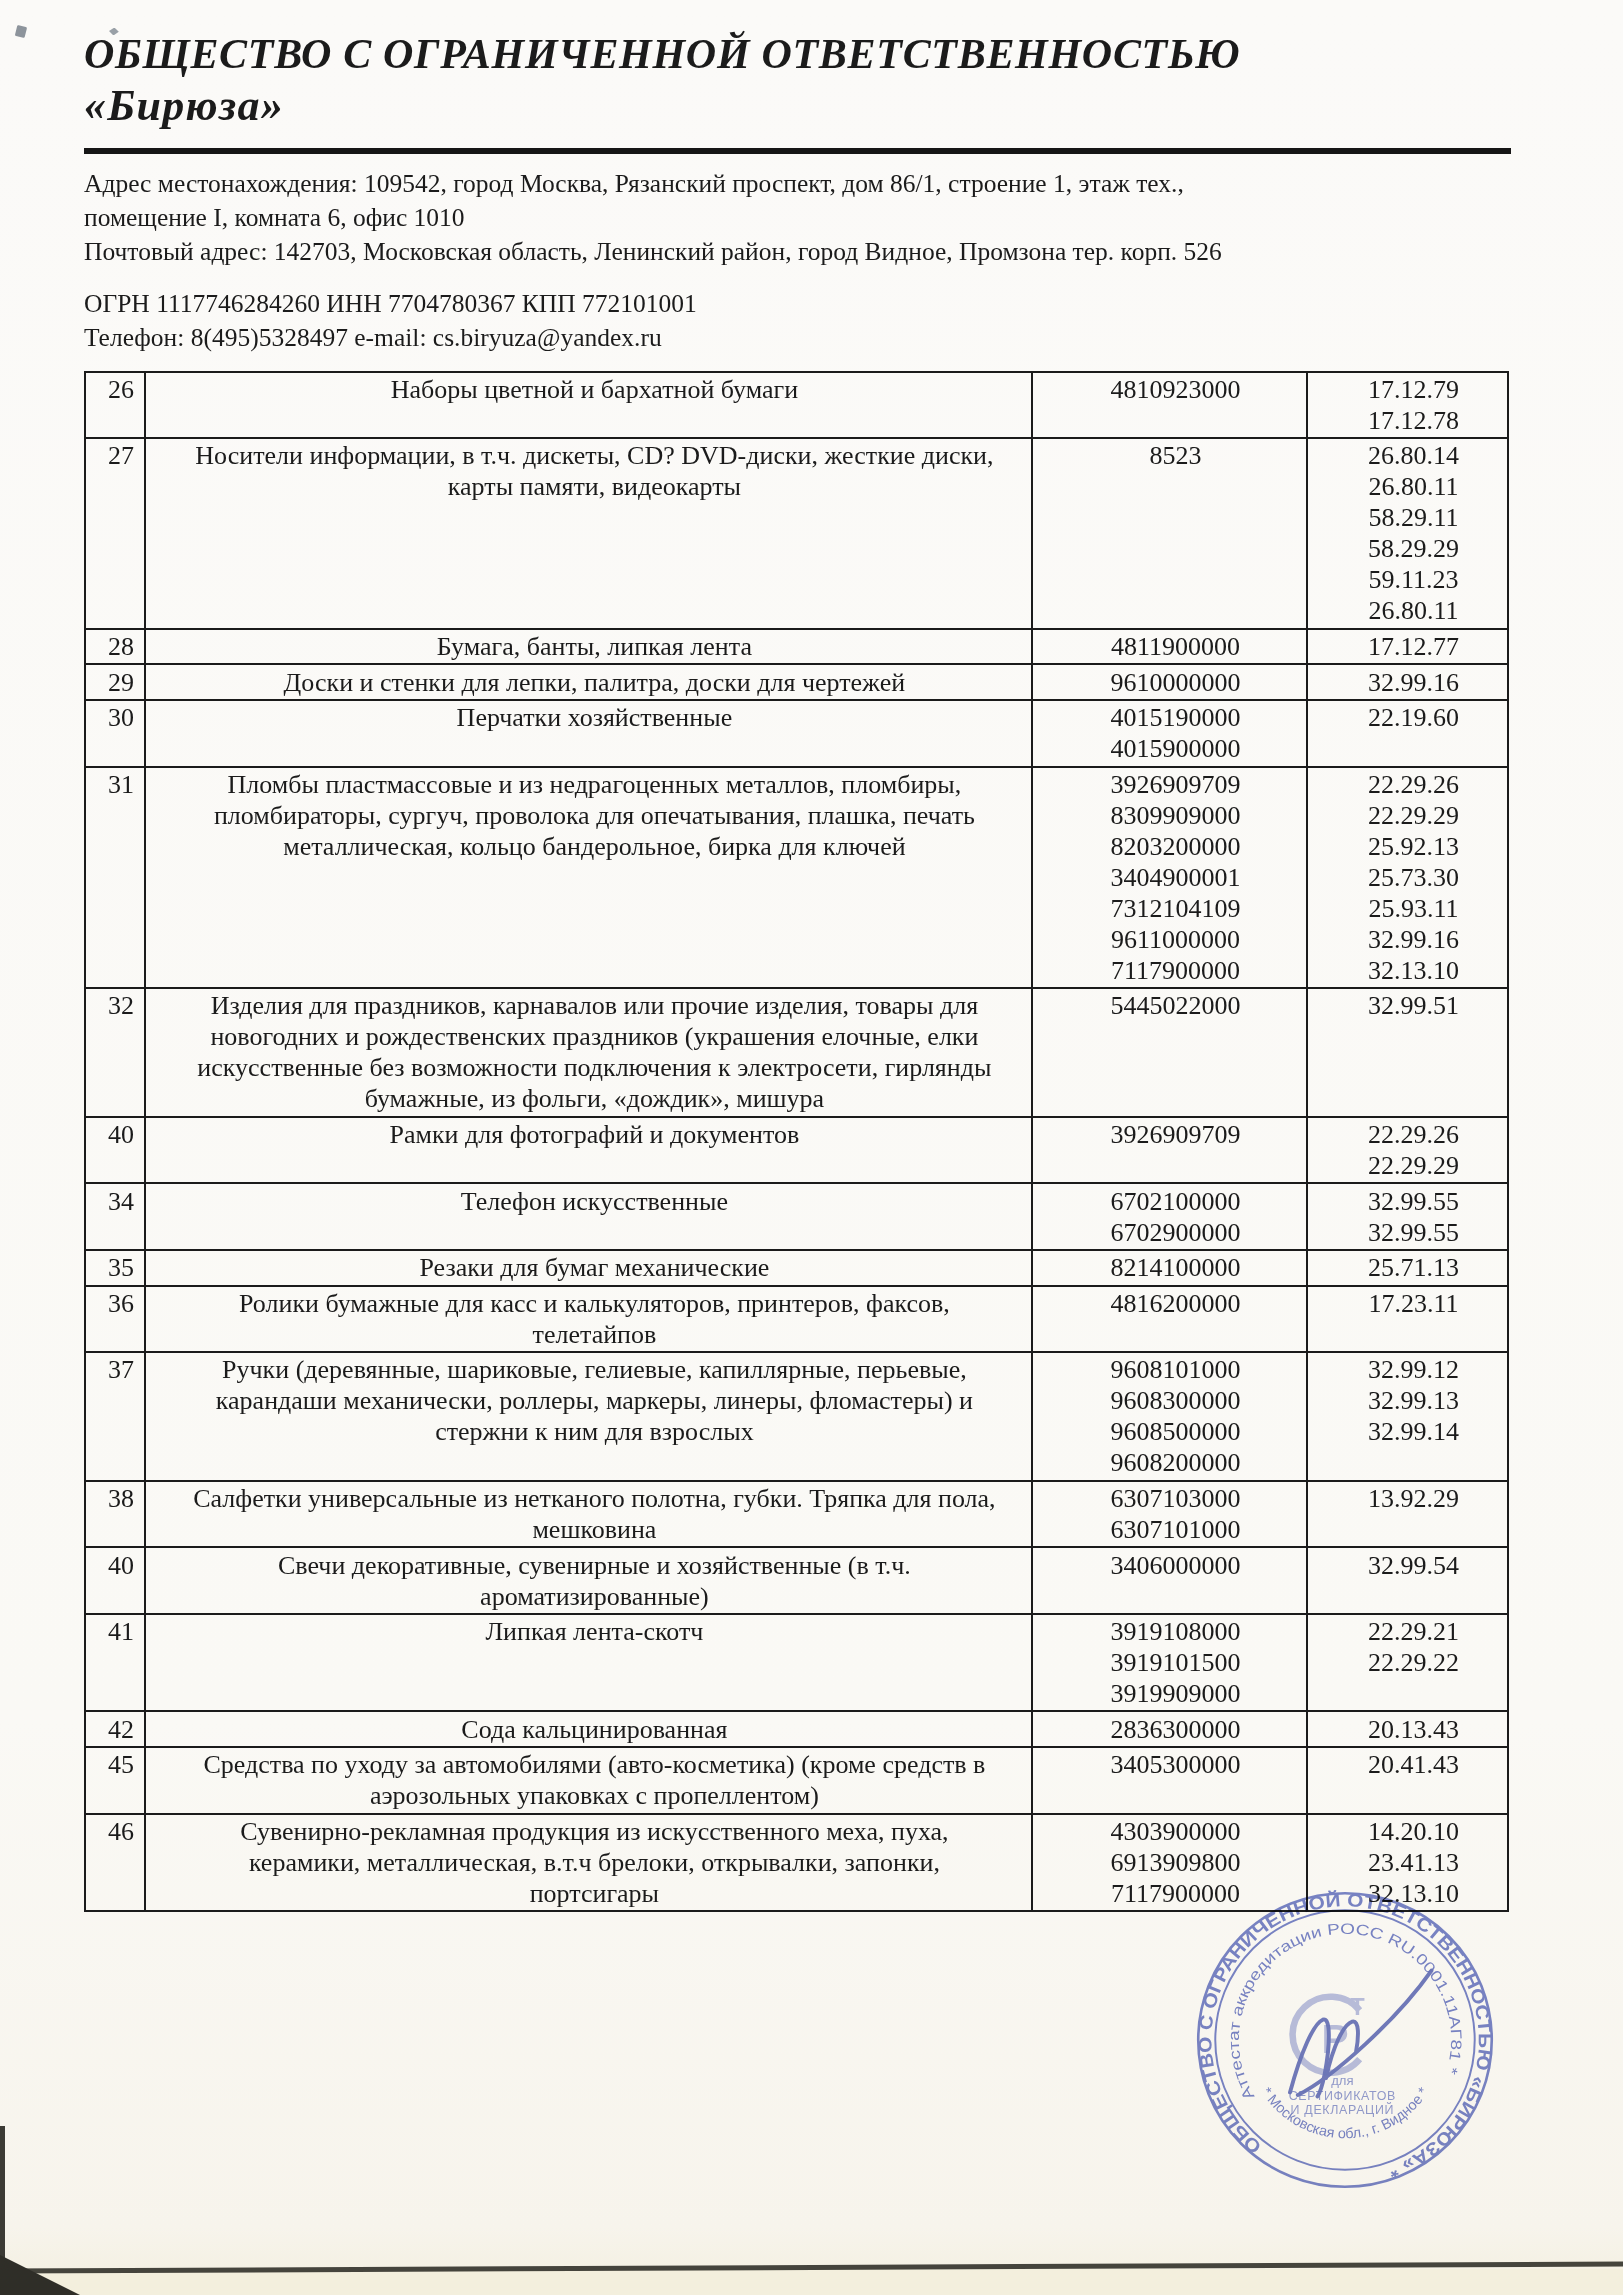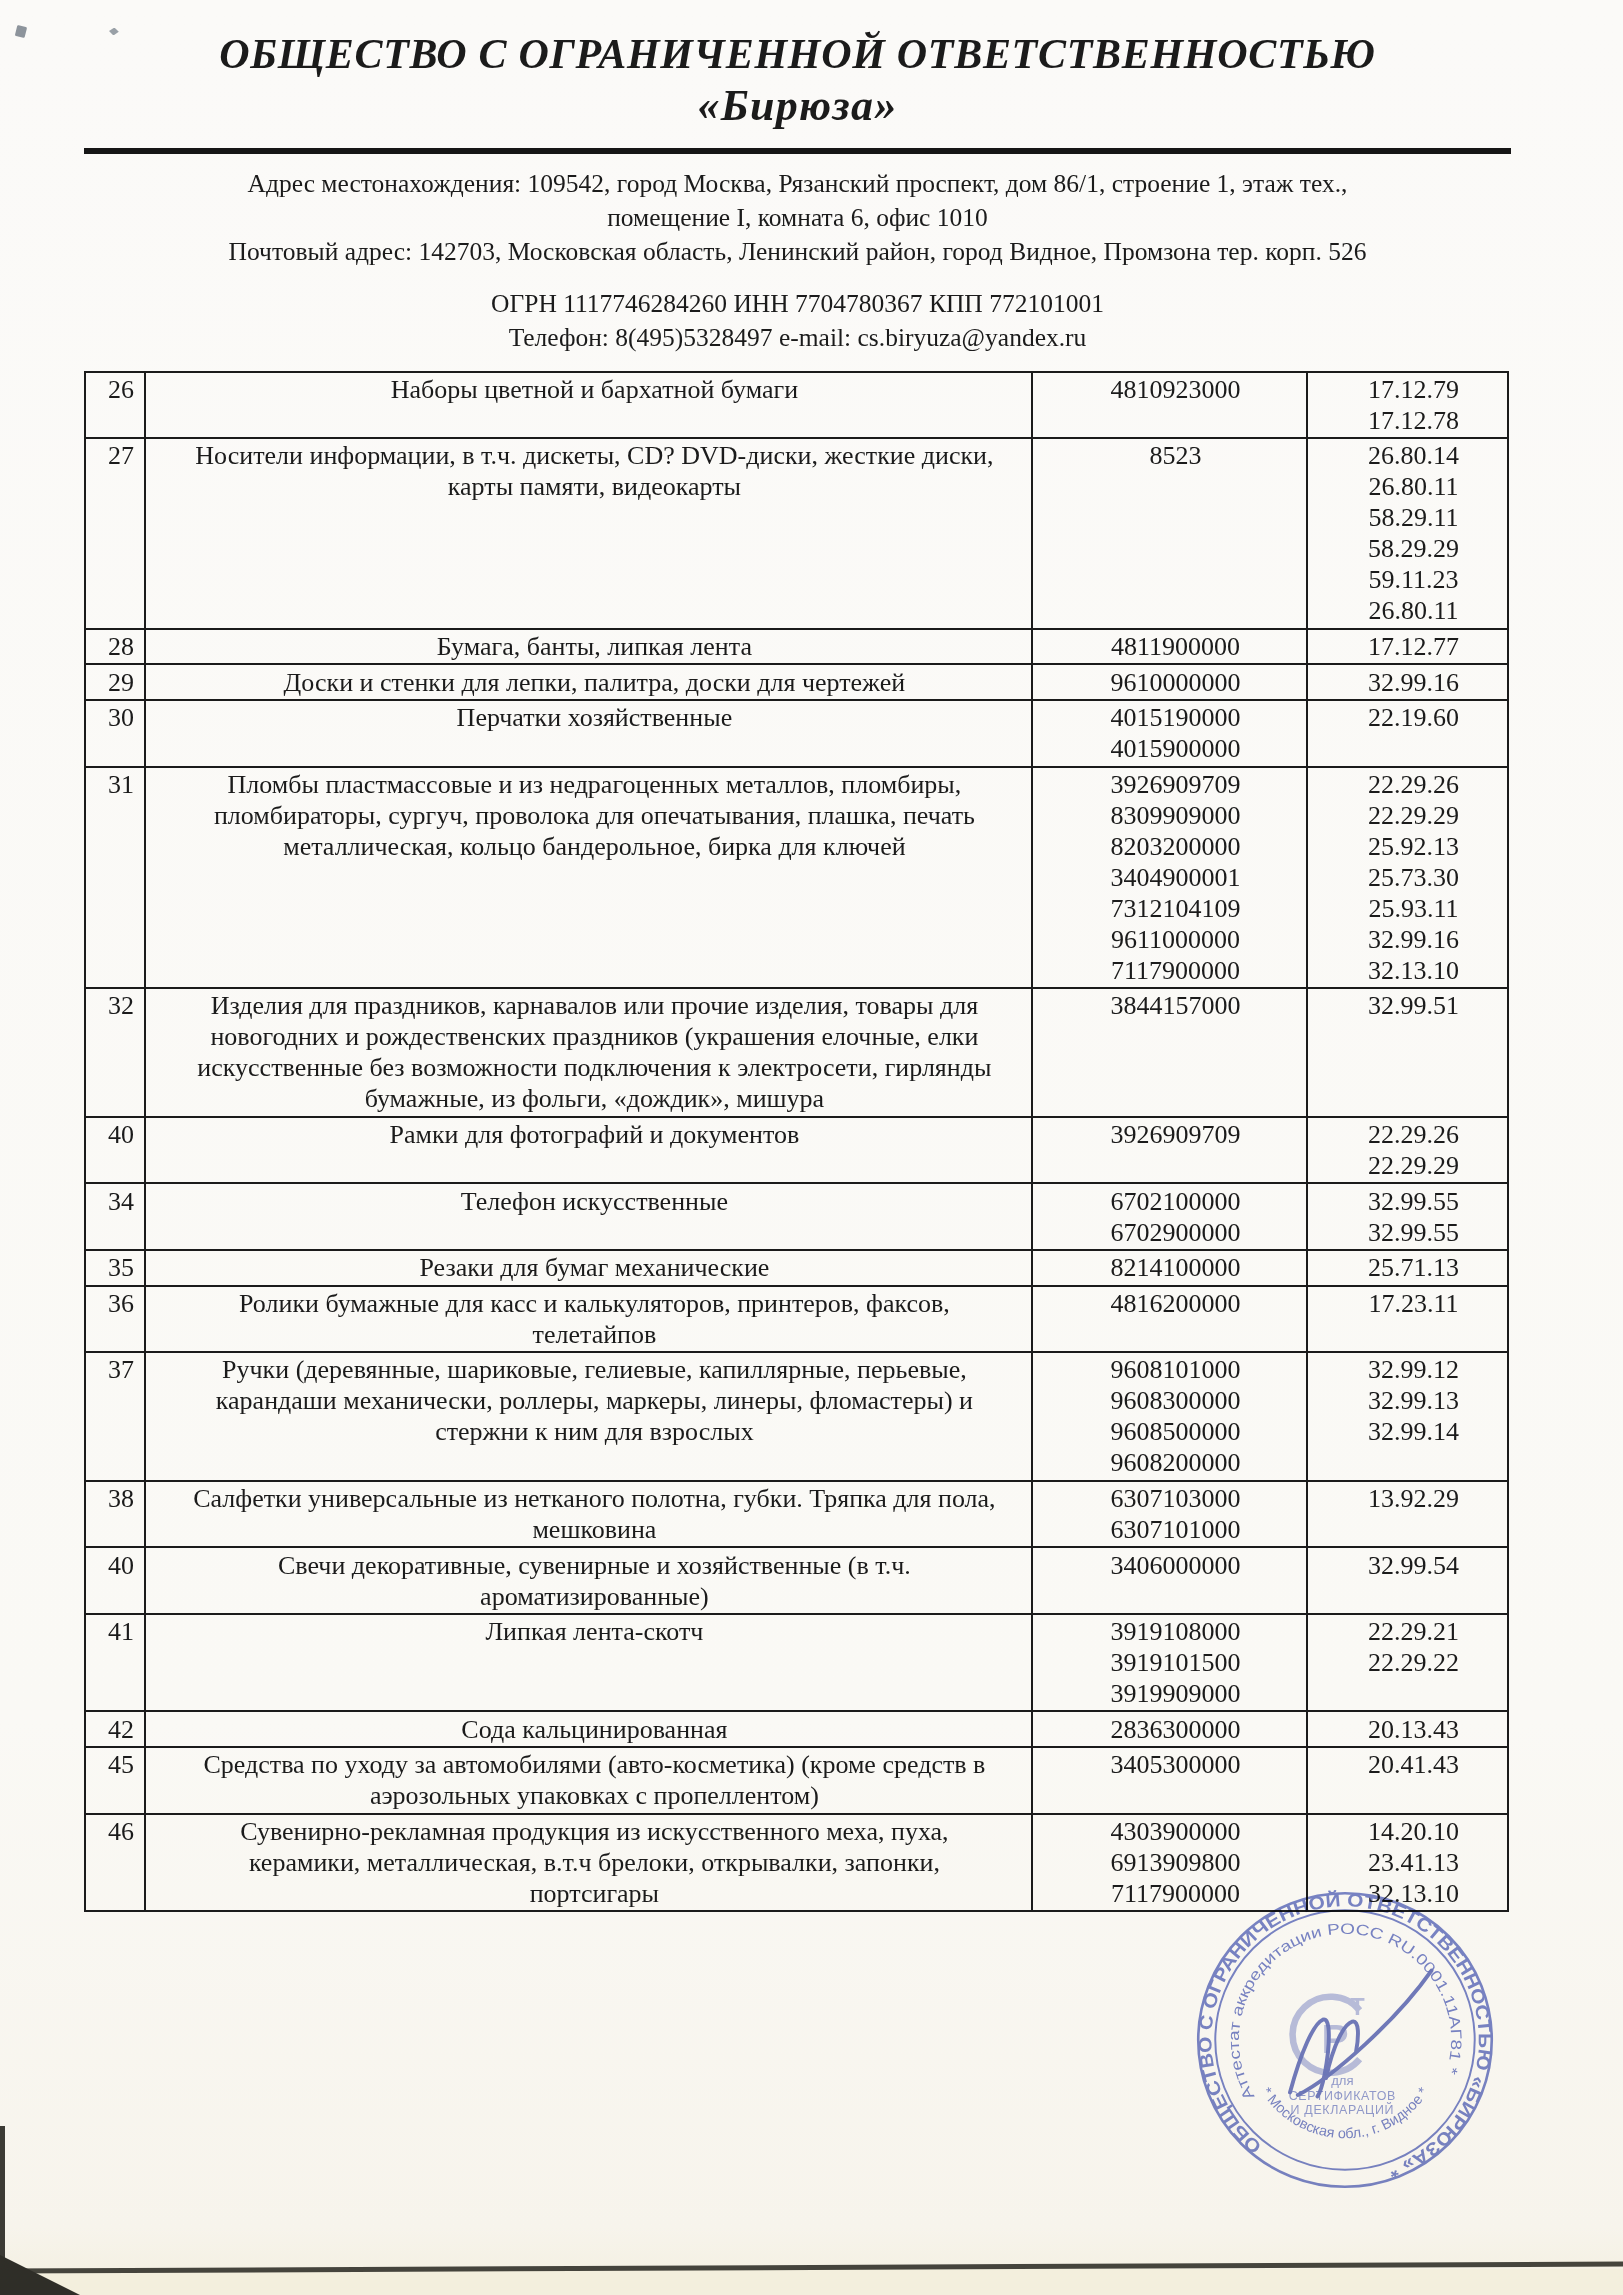--- a/index.html
+++ b/index.html
@@ -3,21 +3,21 @@
 <meta charset="utf-8">
 <style>
   html,body { margin:0; padding:0; background:#d8d8d4; }
   .page {
     position:relative; width:1623px; height:2295px;
     margin:0 auto; overflow:hidden;
     background:linear-gradient(180deg,#fbfaf8 0%,#faf9f5 75%,#f7f4ec 97%,#f3efdf 100%);
     font-family:"Liberation Serif","DejaVu Serif",serif;
     color:#1b1b1b;
   }
-  .header { position:relative; width:1427px; margin:0 0 0 84px; padding-top:29px; text-align:center; }
+  .header { position:relative; width:1427px; margin:0 0 0 84px; padding-top:29px; text-align:left; }
   .org-line1 { font-size:42px; line-height:51px; font-weight:bold; font-style:italic; letter-spacing:0.7px; }
   .org-line2 { font-size:44px; line-height:52px; font-weight:bold; font-style:italic; letter-spacing:1.3px; }
   .header-rule { height:5.9px; background:#161616; margin-top:15.7px; }
   .address-block { margin-top:13px; font-size:25.5px; line-height:34px; }
   .reg-block { margin-top:18.3px; font-size:25.5px; line-height:34px; }
 
   table.products { border-collapse:collapse; table-layout:fixed; width:1423px; margin:15.7px 0 0 84px;text-align:center; }
   table.products td {
     border:2px solid #1b1b1b; vertical-align:top;
     font-size:26px; line-height:31px;
@@ -132,21 +132,21 @@
 25.93.11
 32.99.16
 32.13.10</td>
       </tr>
       <tr>
         <td class="c-num">32</td>
         <td class="c-desc">Изделия для праздников, карнавалов или прочие изделия, товары для
 новогодних и рождественских праздников (украшения елочные, елки
 искусственные без возможности подключения к электросети, гирлянды
 бумажные, из фольги, «дождик», мишура</td>
-        <td class="c-code">3844157000</td>
+        <td class="c-code">5445022000</td>
         <td class="c-okpd">32.99.51</td>
       </tr>
       <tr>
         <td class="c-num">40</td>
         <td class="c-desc">Рамки для фотографий и документов</td>
         <td class="c-code">3926909709</td>
         <td class="c-okpd">22.29.26
 22.29.29</td>
       </tr>
       <tr>

